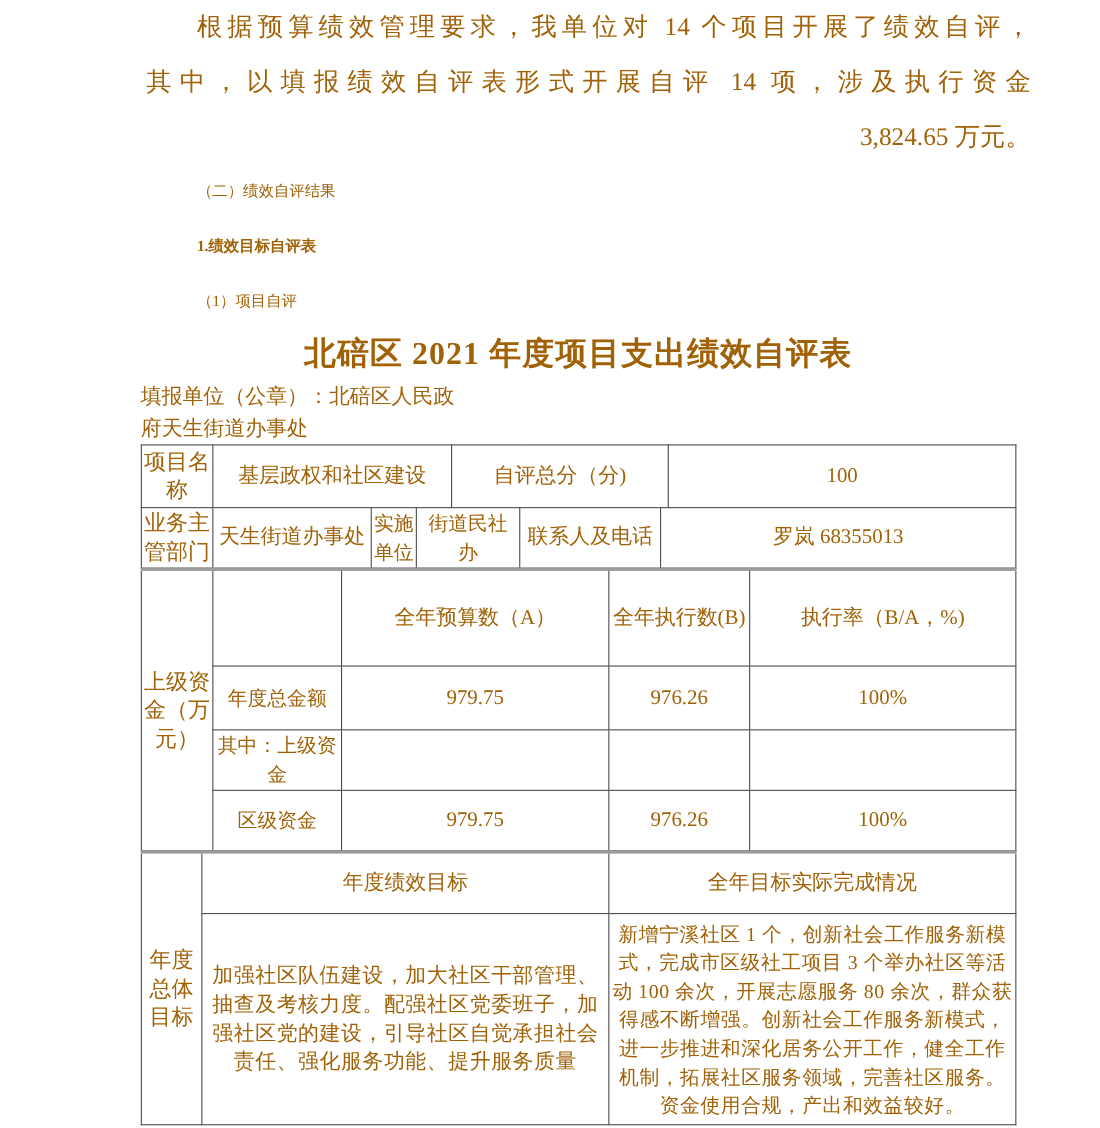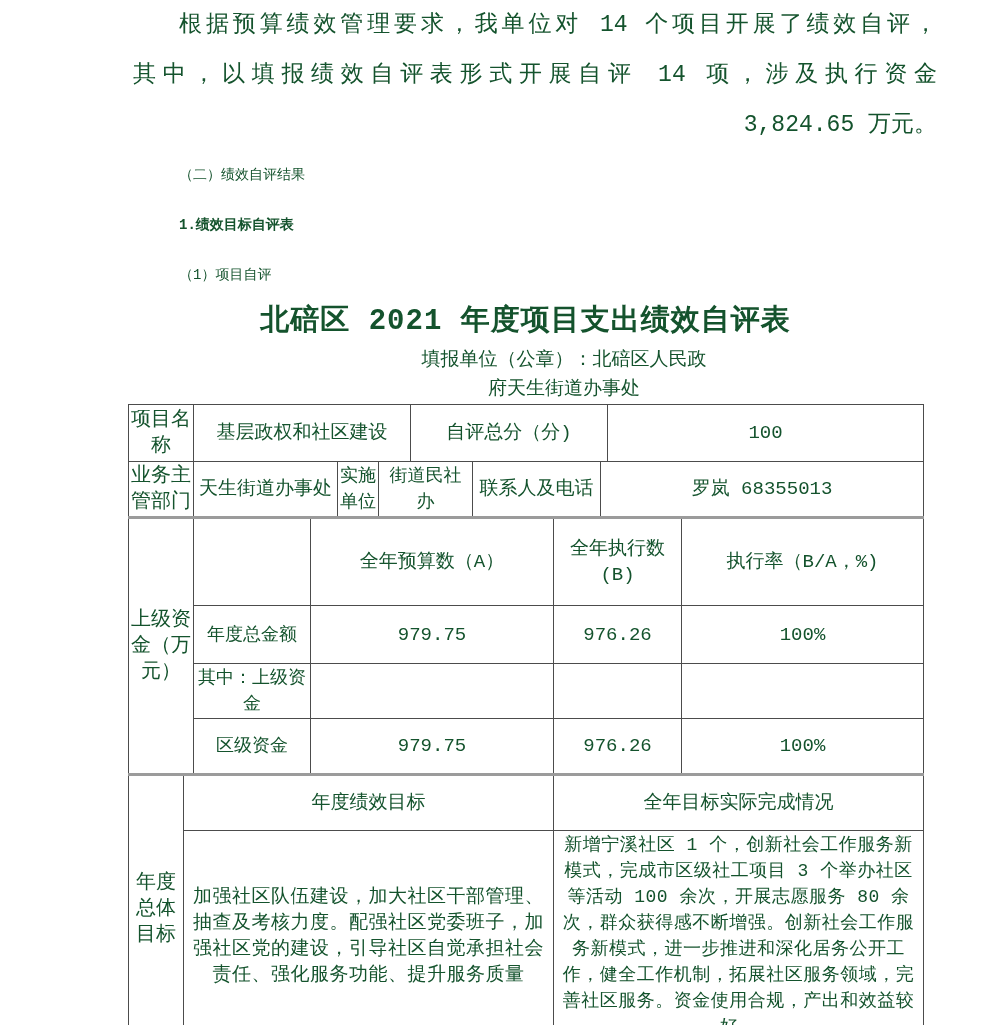--- a/index.html
+++ b/index.html
@@ -1,34 +1,34 @@
 <!DOCTYPE html>
 <html><head>
 <meta charset="utf-8">
 <style>
   html,body { margin:0; padding:0; background:#ffffff; }
   .page {
     position:relative;
     width:1000px; height:1025px;
     overflow:hidden;
     background:#ffffff;
-    color:#14532d;
-    font-family:Liberation Mono, monospace;
+    color:#a16207;
+    font-family:Liberation Serif, serif;
   }
   .intro { margin:0 63px 0 133px; font-size:23px; line-height:50px; }
   .intro-line { white-space:normal;text-align:right; }
   .just { text-align:justify; text-align-last:justify; }
   .indent { text-indent:46px; }
   .h { margin:0 63px 0 133px; font-size:14px; line-height:50px; }
   .bold { font-weight:bold; }
   .title {
     margin:0 77px 0 128px; height:44px; line-height:44px;
     text-align:center; font-size:29px; font-weight:bold; letter-spacing:1px;
   }
-  .unit { margin:2px 0 0 128px; font-size:19px; line-height:29px;text-align:center; }
+  .unit { margin:2px 0 0 128px; font-size:19px; line-height:29px; }
   table.t {
     border-collapse:collapse; table-layout:fixed;
     width:795px; margin-left:128px; font-size:19px;
   }
   .t td {
     border:1px solid #4c4c4c;
     text-align:center; vertical-align:middle;
     padding:1px 2px; line-height:26px; overflow:hidden;
     word-break:break-all;
   }

